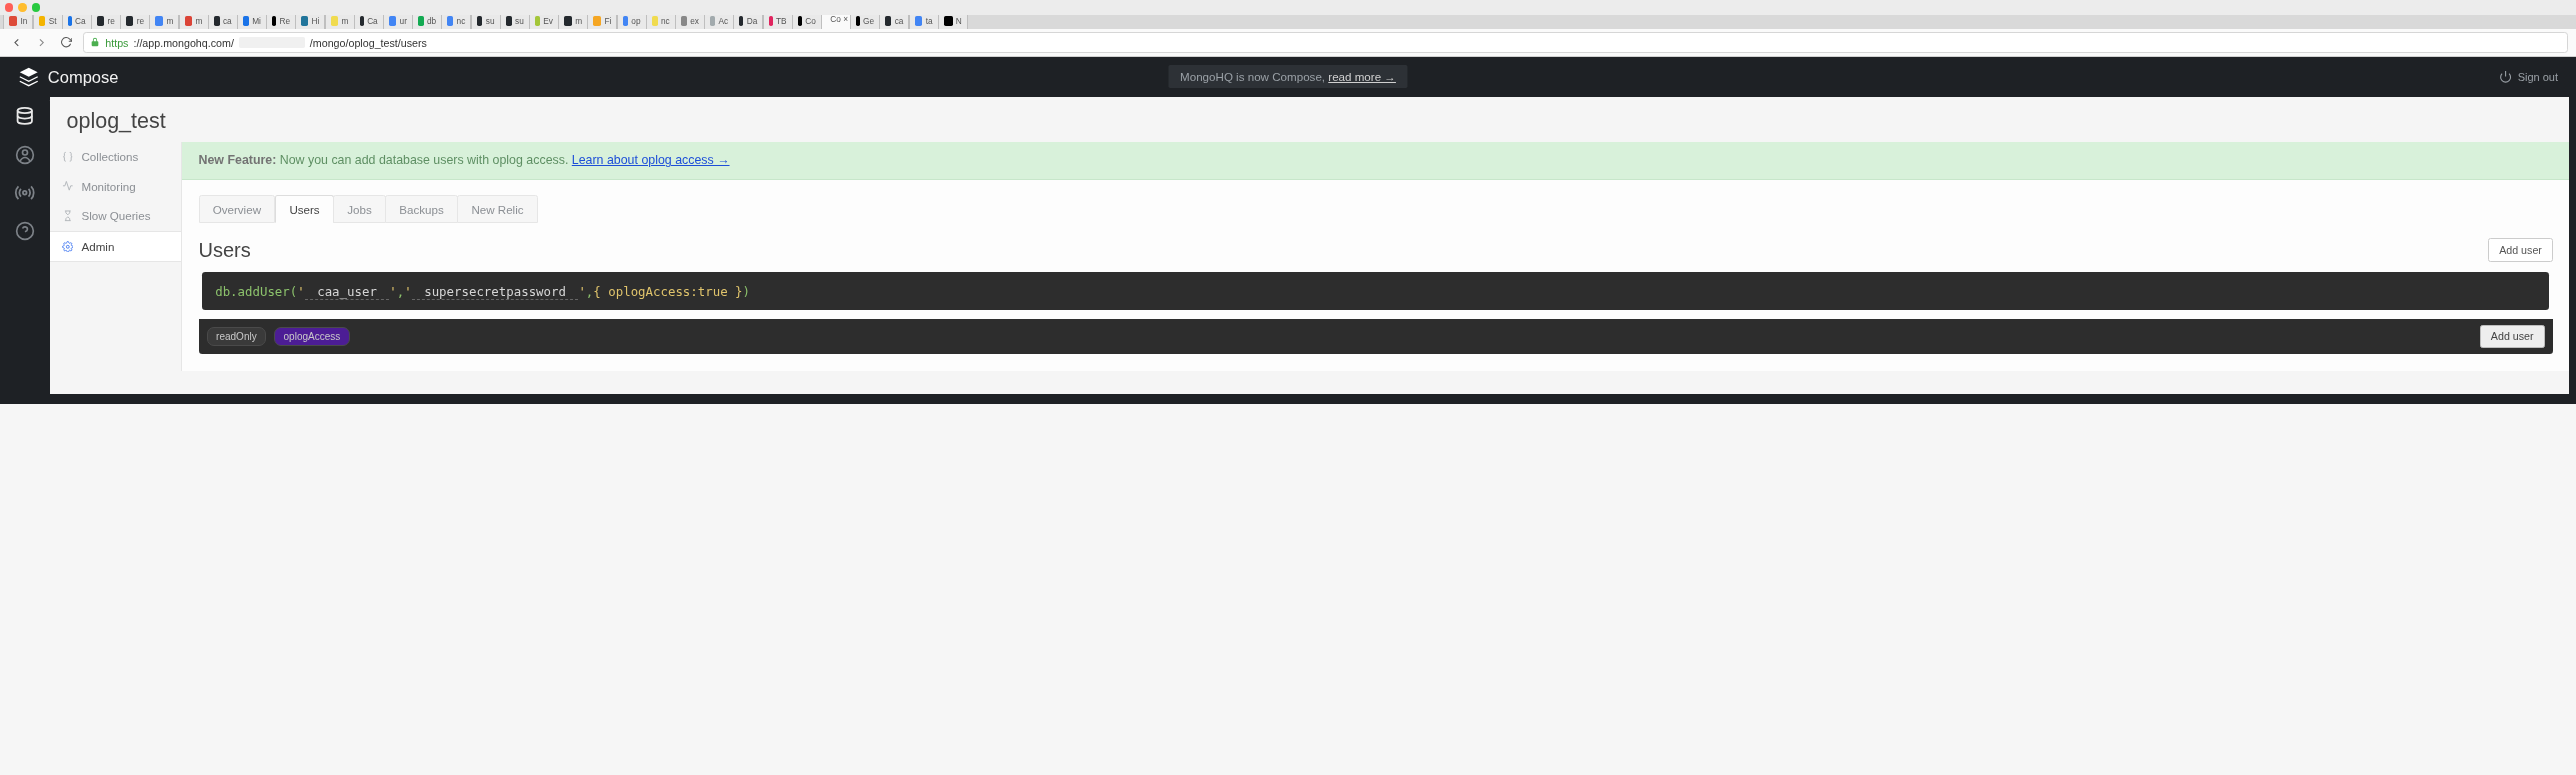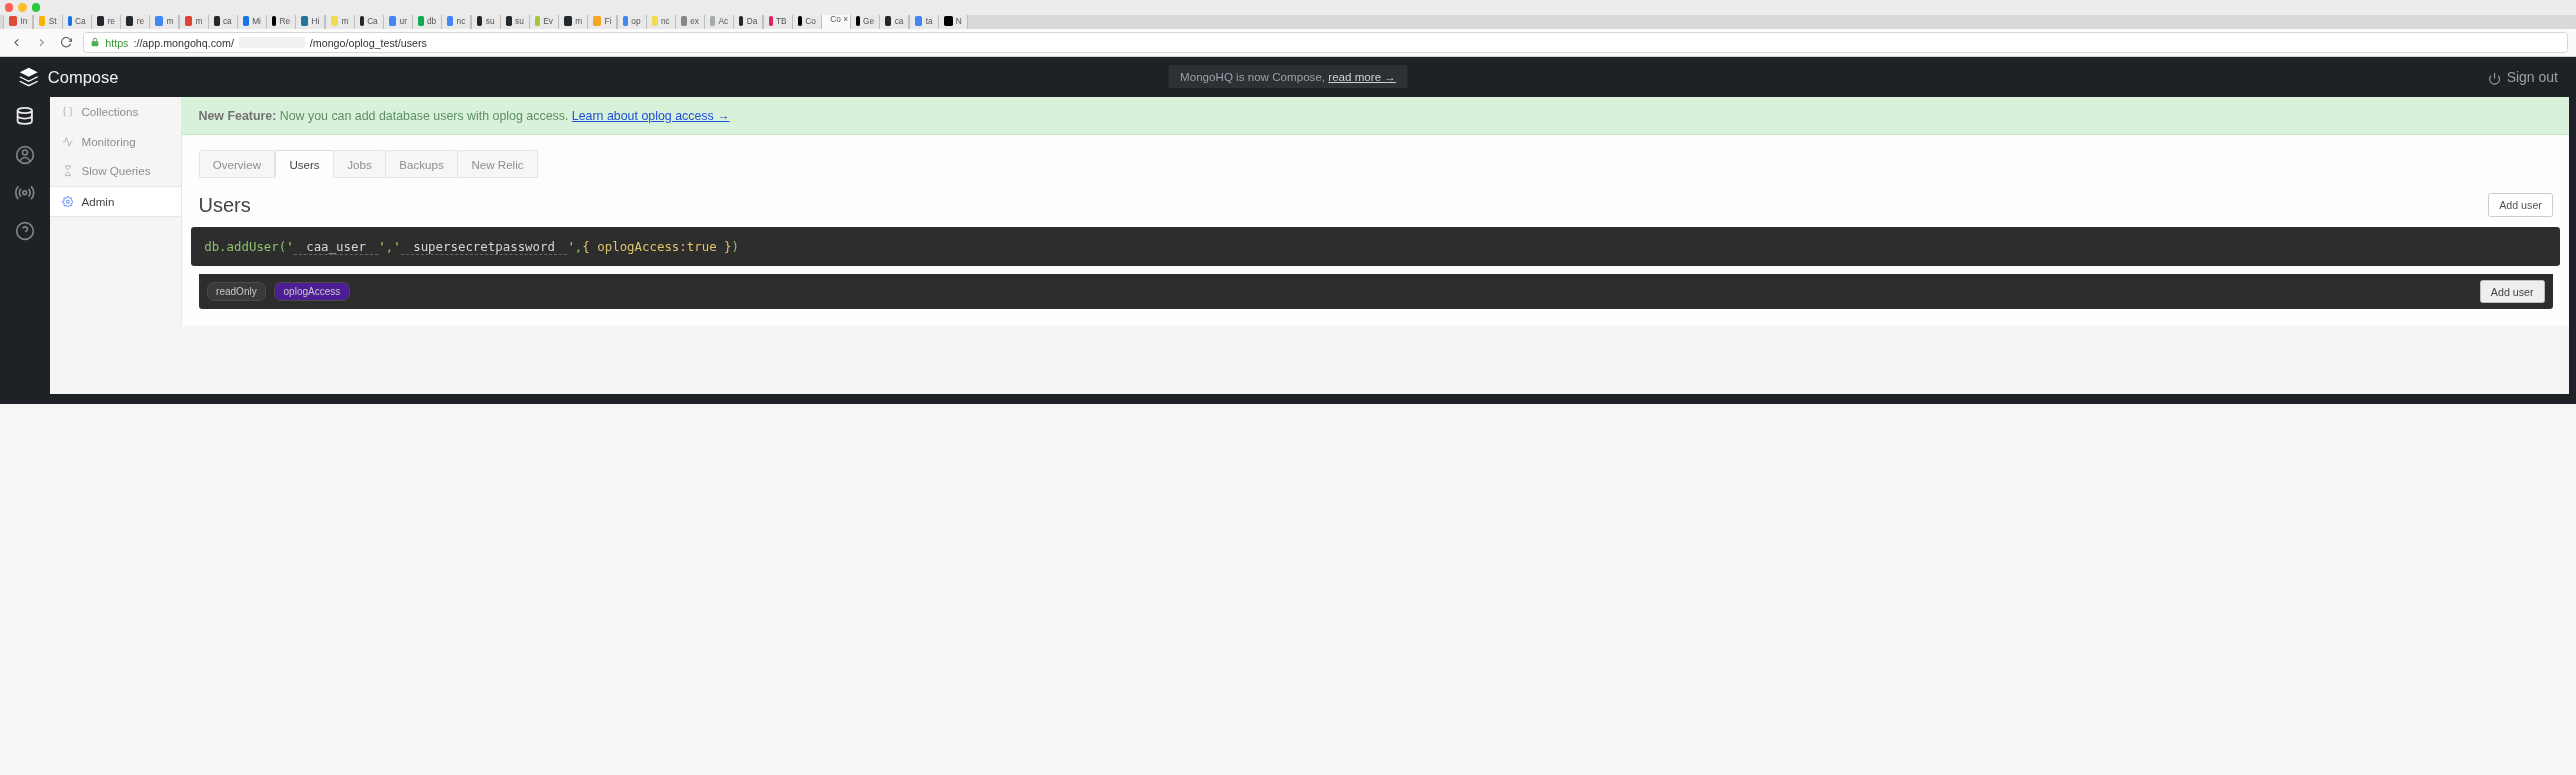--- a/index.html
+++ b/index.html
@@ -21,21 +21,21 @@
   .lock{color:#4caf50;}
   .addr .https{color:#3a9a3a; font-weight:500;}
   .addr .rest{color:#333;}
   .addr .blurred{display:inline-block; width:66px; height:11.6px; background:#f0f0f0; border-radius:1.7px;}
 
   
   .app { position:relative; background:#1e2125; min-height:347px; }
   .app-header { height:40px; display:flex; align-items:center; justify-content:space-between; padding:0 18px; color:#f2f2f2;}
   .brand { display:flex; align-items:center; gap:8.3px; font-size:16.5px; font-weight:400;}
   .brand svg{color:#fff;}
-  .signout { display:flex; align-items:flex-end; gap:5px; color:#9aa0a6; font-size:14px;}
+  .signout { display:flex; align-items:center; gap:5px; color:#9aa0a6; font-size:11px;}
   .notice-top { position:absolute; top:8.3px; left:50%; transform:translateX(-50%); background:#2d3136; color:#9aa0a6; padding:5px 11.6px; font-size:11.6px; border-radius:1.7px;}
   .notice-top .link{color:#d0d0d0;margin-top:48px;}
 
   .app-body { display:flex; }
   .rail { width:50px; padding-top:8.3px; display:flex; flex-direction:column; align-items:center; gap:15px;}
   .rail .ricon{ width:23px; height:23px; color:#7d8288; display:flex; align-items:center; justify-content:center;}
   .rail .ricon.active{color:#e8e8e8;}
 
   .panel { flex:1; background:#f5f5f5; border-radius:3.3px 0 0 0; display:flex; min-height:297px; margin-right:6.6px;}
   .panel-header-wrap { width:100%; }
@@ -56,21 +56,21 @@
   .tabs { display:flex; gap:0; padding:15px 16.5px 0;}
   .tab { padding:6.6px 13.2px; border:0.8px solid transparent; color:#8b8f94; font-size:11.6px; border-radius:2.5px 2.5px 0 0; cursor:pointer;}
   .tab.active { border:0.8px solid #ddd; border-bottom-color:#fdfdfd; background:#fdfdfd; color:#444;}
   .tab:not(.active){border:0.8px solid #e6e6e6; background:#f6f6f6; margin-left:-0.8px;}
   .tab:first-child{margin-left:0;}
 
   .section-head { display:flex; align-items:center; justify-content:space-between; padding:15px 16.5px 10px;}
   .section-head h2{font-size:20px; font-weight:400; color:#444;}
   .btn { border:0.8px solid #ccc; background:#fff; color:#555; padding:5px 10px; border-radius:2.5px; font-size:10.7px; cursor:pointer;}
 
-  .code-block { margin:0 9px; background:#2d2d2d; border-radius:3.3px; padding:11.6px 13.2px; font-family: Menlo, Consolas, monospace; font-size:12.4px; color:#d6d6d6;}
+  .code-block { margin:0 20px; background:#2d2d2d; border-radius:3.3px; padding:11.6px 13.2px; font-family: Menlo, Consolas, monospace; font-size:12.4px; color:#d6d6d6;}
   .cg{color:#8cc26c;} .cy{color:#e0c46c;} .cw{color:#d6d6d6;}
   .ed{border-bottom:0.8px dashed #666; padding:0 5px;}
 
   .chip-row { margin:8.3px 16.5px 0; background:#2d2d2d; border-radius:0 0 3.3px 3.3px; padding:6.6px 8.3px; display:flex; align-items:center; gap:8.3px;}
   .chip { background:#3a3a3a; border:0.8px solid #4a4a4a; color:#c9c9c9; padding:3.3px 8.3px; border-radius:7px; font-size:10px;}
   .chip.active{background:#4c1d95;}
   .chip-row .spacer{flex:1;}
   .chip-row .btn2 { background:#eeeeee; border:0.8px solid #bdbdbd; color:#444; padding:4.1px 10px; border-radius:2.5px; font-size:10.7px;}
 </style>
 </head>
@@ -295,20 +295,21 @@
         <svg width="20" height="20" viewBox="0 0 24 24" fill="none" stroke="currentColor" stroke-width="2">
             <circle cx="12" cy="12" r="10"></circle>
             <path d="M9.09 9a3 3 0 0 1 5.83 1c0 2-3 3-3 3"></path>
             <line x1="12" y1="17" x2="12" y2="17"></line>
           </svg>
       </div>
     </div>
 
     <div class="panel">
       <div class="panel-header-wrap">
+        <div class="db-title-row">oplog_test</div>
         <div class="panel-flex">
           <div class="side">
             <div class="side-item">
               <svg width="11.6" height="11.6" viewBox="0 0 24 24" fill="none" stroke="currentColor" stroke-width="2">
                   <path d="M8 3H7a2 2 0 0 0-2 2v5a2 2 0 0 1-2 2 2 2 0 0 1 2 2v5a2 2 0 0 0 2 2h1M16 3h1a2 2 0 0 1 2 2v5a2 2 0 0 0 2 2 2 2 0 0 0-2 2v5a2 2 0 0 1-2 2h-1"></path>
                 </svg>
               <span>Collections</span>
             </div>
             <div class="side-item">
               <svg width="11.6" height="11.6" viewBox="0 0 24 24" fill="none" stroke="currentColor" stroke-width="2">

